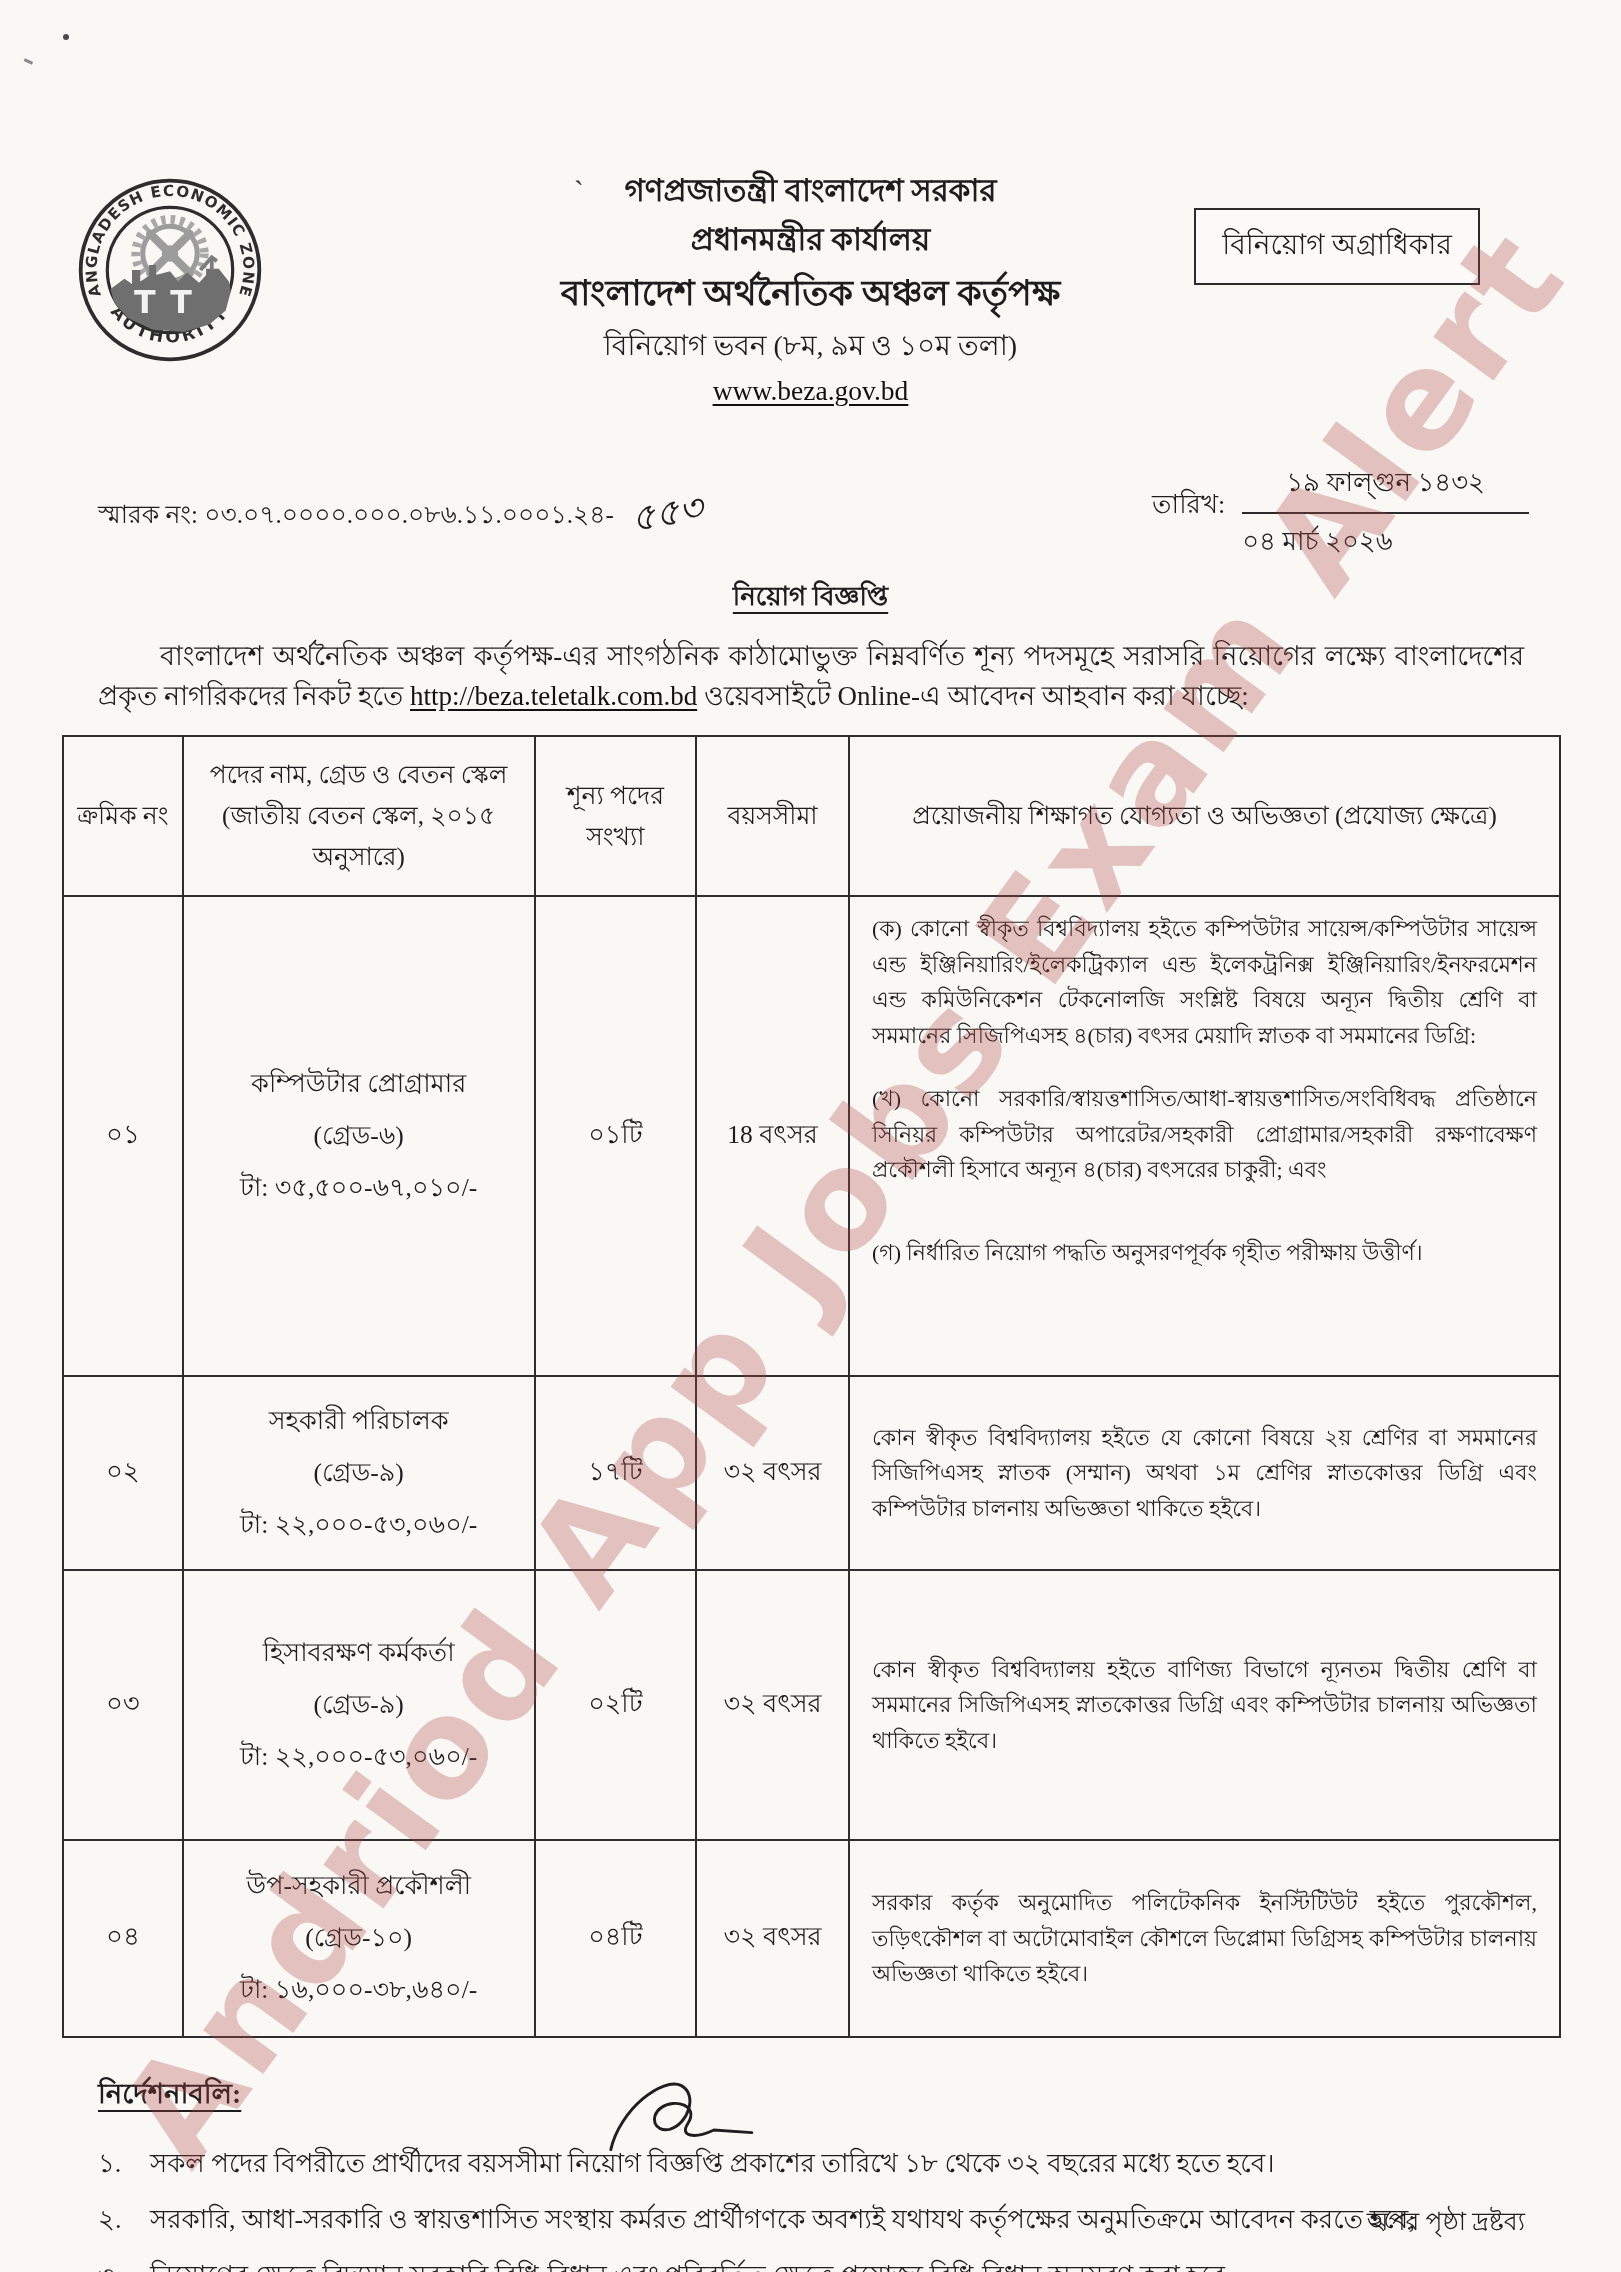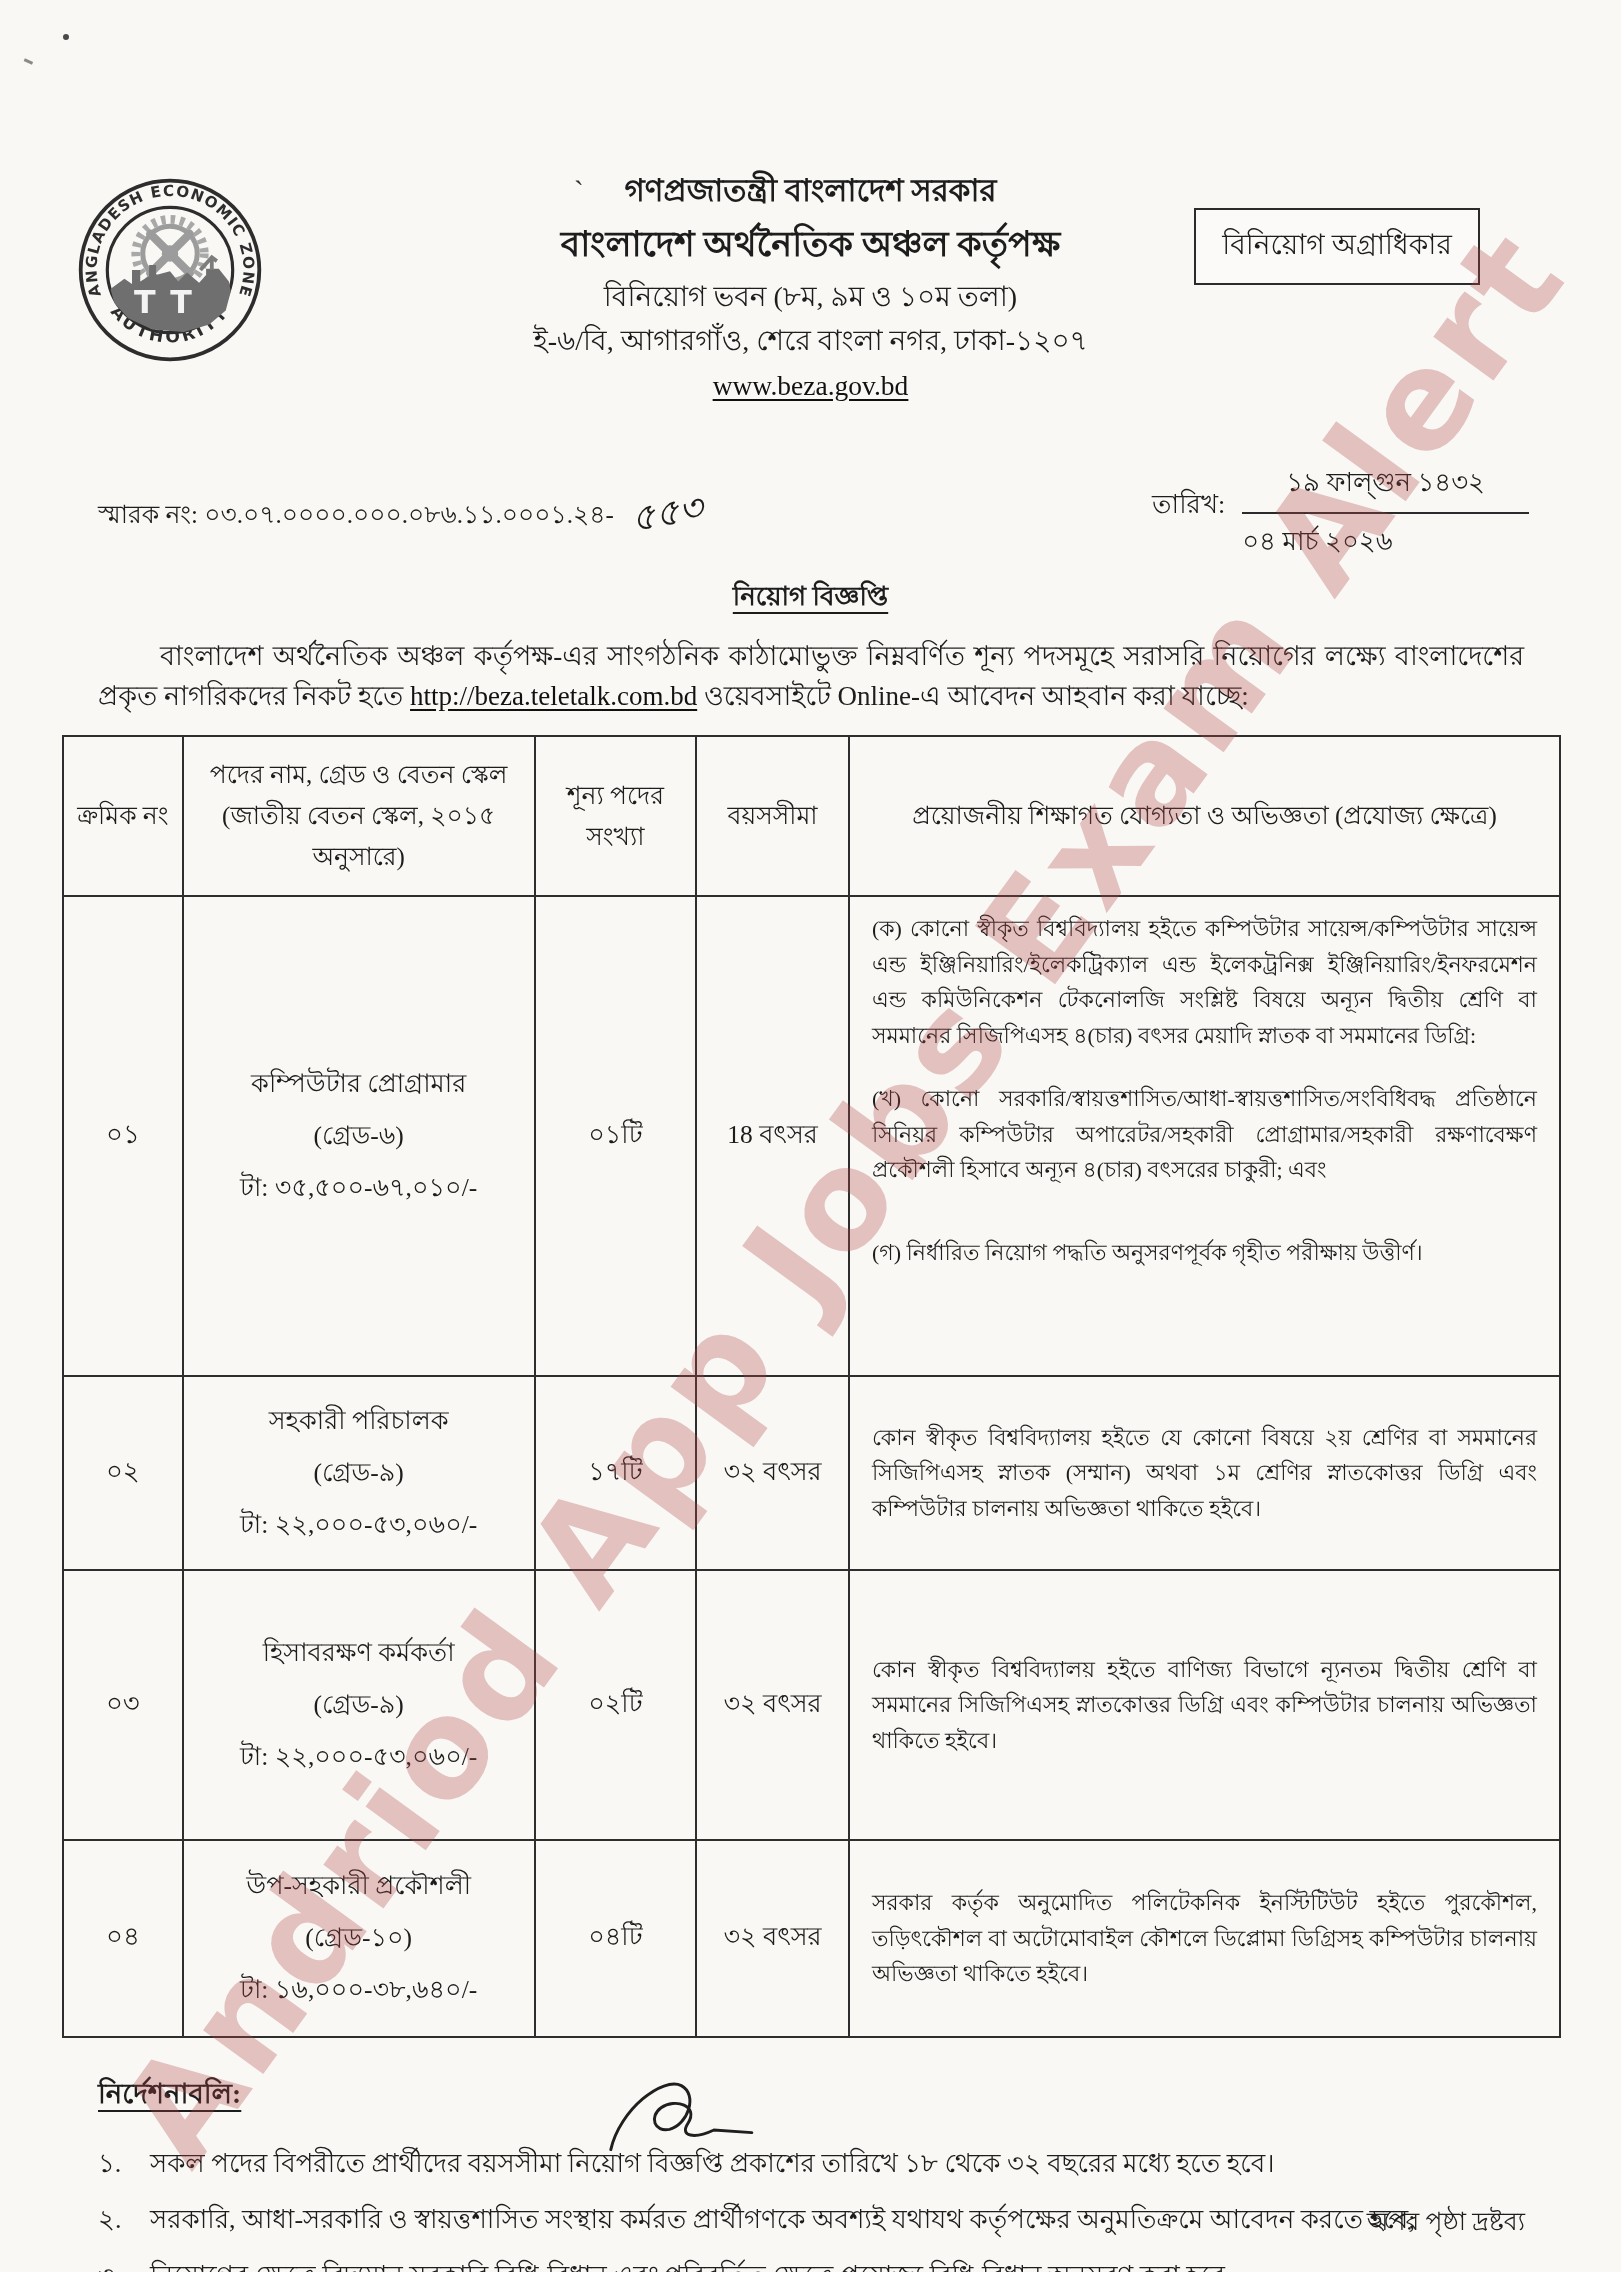--- a/index.html
+++ b/index.html
@@ -112,23 +112,23 @@
           <path d="M198,150 L216,130 L224,136 M216,130 L216,150" stroke="#7d7d7d" stroke-width="6" fill="none"></path>
           <text x="150" y="218" text-anchor="middle" font-family="DejaVu Sans, sans-serif" font-size="50" font-weight="bold" fill="#f3f3f3" letter-spacing="22">TT</text>
         </g>
       </svg>
     </div>
 
     <span class="stray-mark">`</span>
 
     <div class="head-center">
       <div class="h1">গণপ্রজাতন্ত্রী বাংলাদেশ সরকার</div>
+      <div class="h2">প্রধানমন্ত্রীর কার্যালয়</div>
       <div class="h3">বাংলাদেশ অর্থনৈতিক অঞ্চল কর্তৃপক্ষ</div>
       <div class="h4">বিনিয়োগ ভবন (৮ম, ৯ম ও ১০ম তলা)</div>
-      <div class="h5">ই-৬/বি, আগারগাঁও, শেরে বাংলা নগর, ঢাকা-১২০৭</div>
       <div class="site">
         <a href="#">www.beza.gov.bd</a>
       </div>
     </div>
 
     <div class="priority-box">
       <span>বিনিয়োগ অগ্রাধিকার</span>
     </div>
   </div>
 

